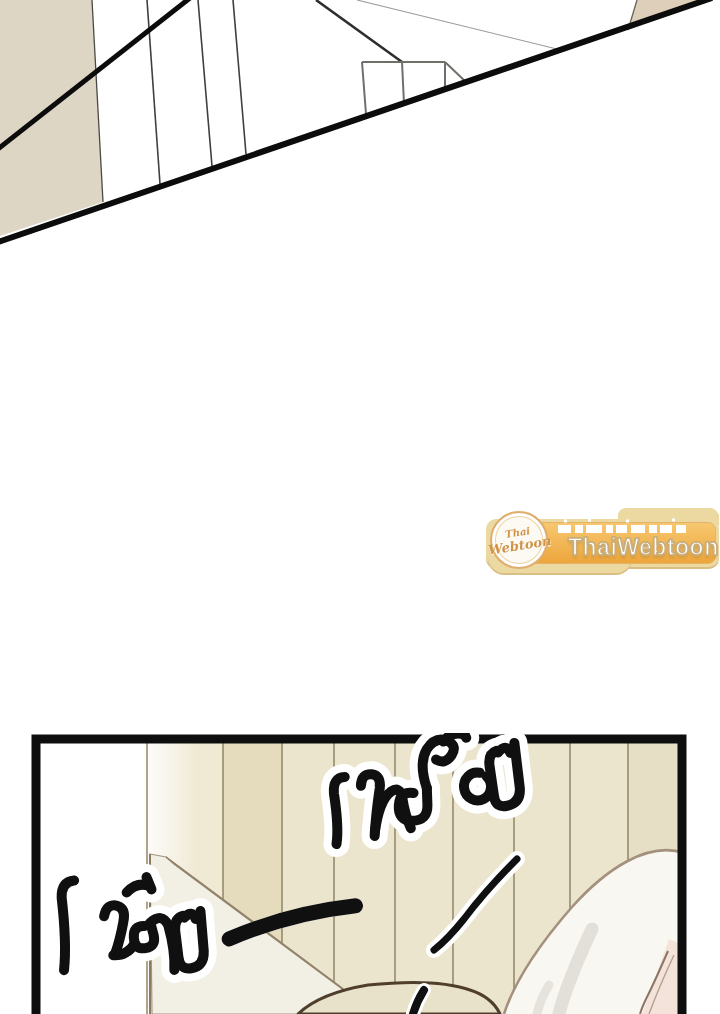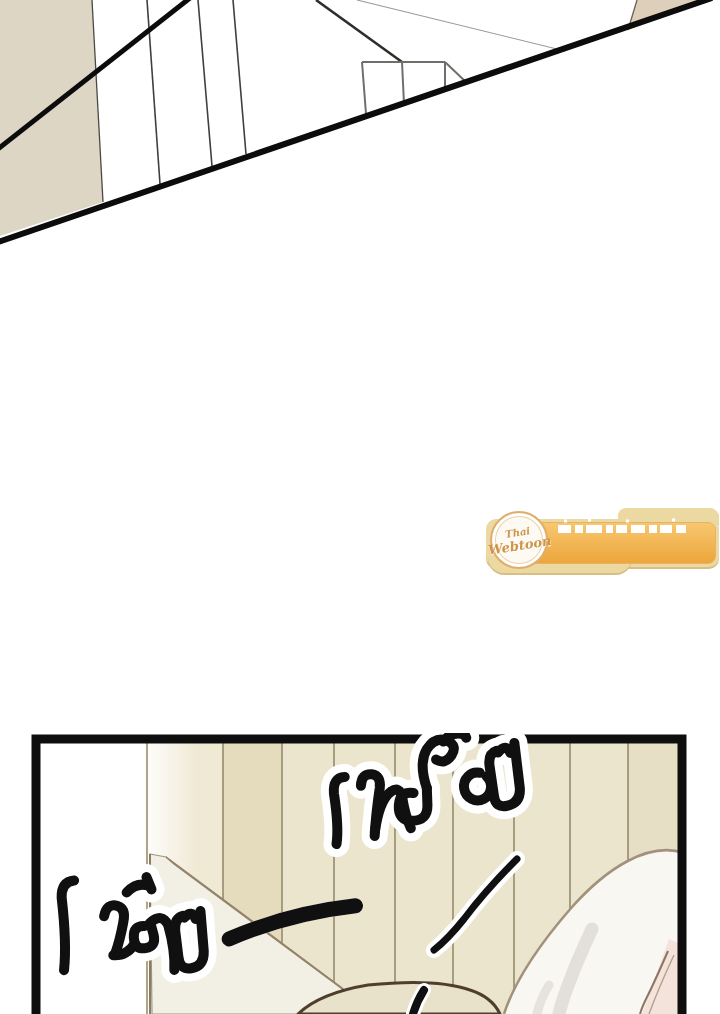--- a/index.html
+++ b/index.html
@@ -86,20 +86,21 @@
     <div class="ribbon-main"></div>
     <div class="ribbon-bottom"></div>
     <div class="orange"></div>
 
     <svg class="tagline-svg" width="236" height="75" viewBox="0 0 236 75">
       <path d="M74,24 h136" stroke="#ffffff" stroke-width="8" fill="none" stroke-dasharray="13 4 8 3 16 4 7 3 11 4 14 4 8 3 12 4 10 30"></path>
       <path d="M80,16 h3 M104,15 h3 M142,16 h3 M188,15 h3" stroke="#ffffff" stroke-width="3" fill="none"></path>
     </svg>
     <span class="tagline-real">เว็บสนุกที่แบ่งปันความสุขให้กับทุกคน</span>
 
+    <div class="site-name">ThaiWebtoon</div>
 
     <div class="logo-circle">
       <div class="logo-inner">
         <div class="logo-thai">Thai</div>
         <div class="logo-webtoon">Webtoon</div>
       </div>
     </div>
   </div>
 
   <svg class="bottom-panel" width="720" height="281" viewBox="0 0 720 281">

